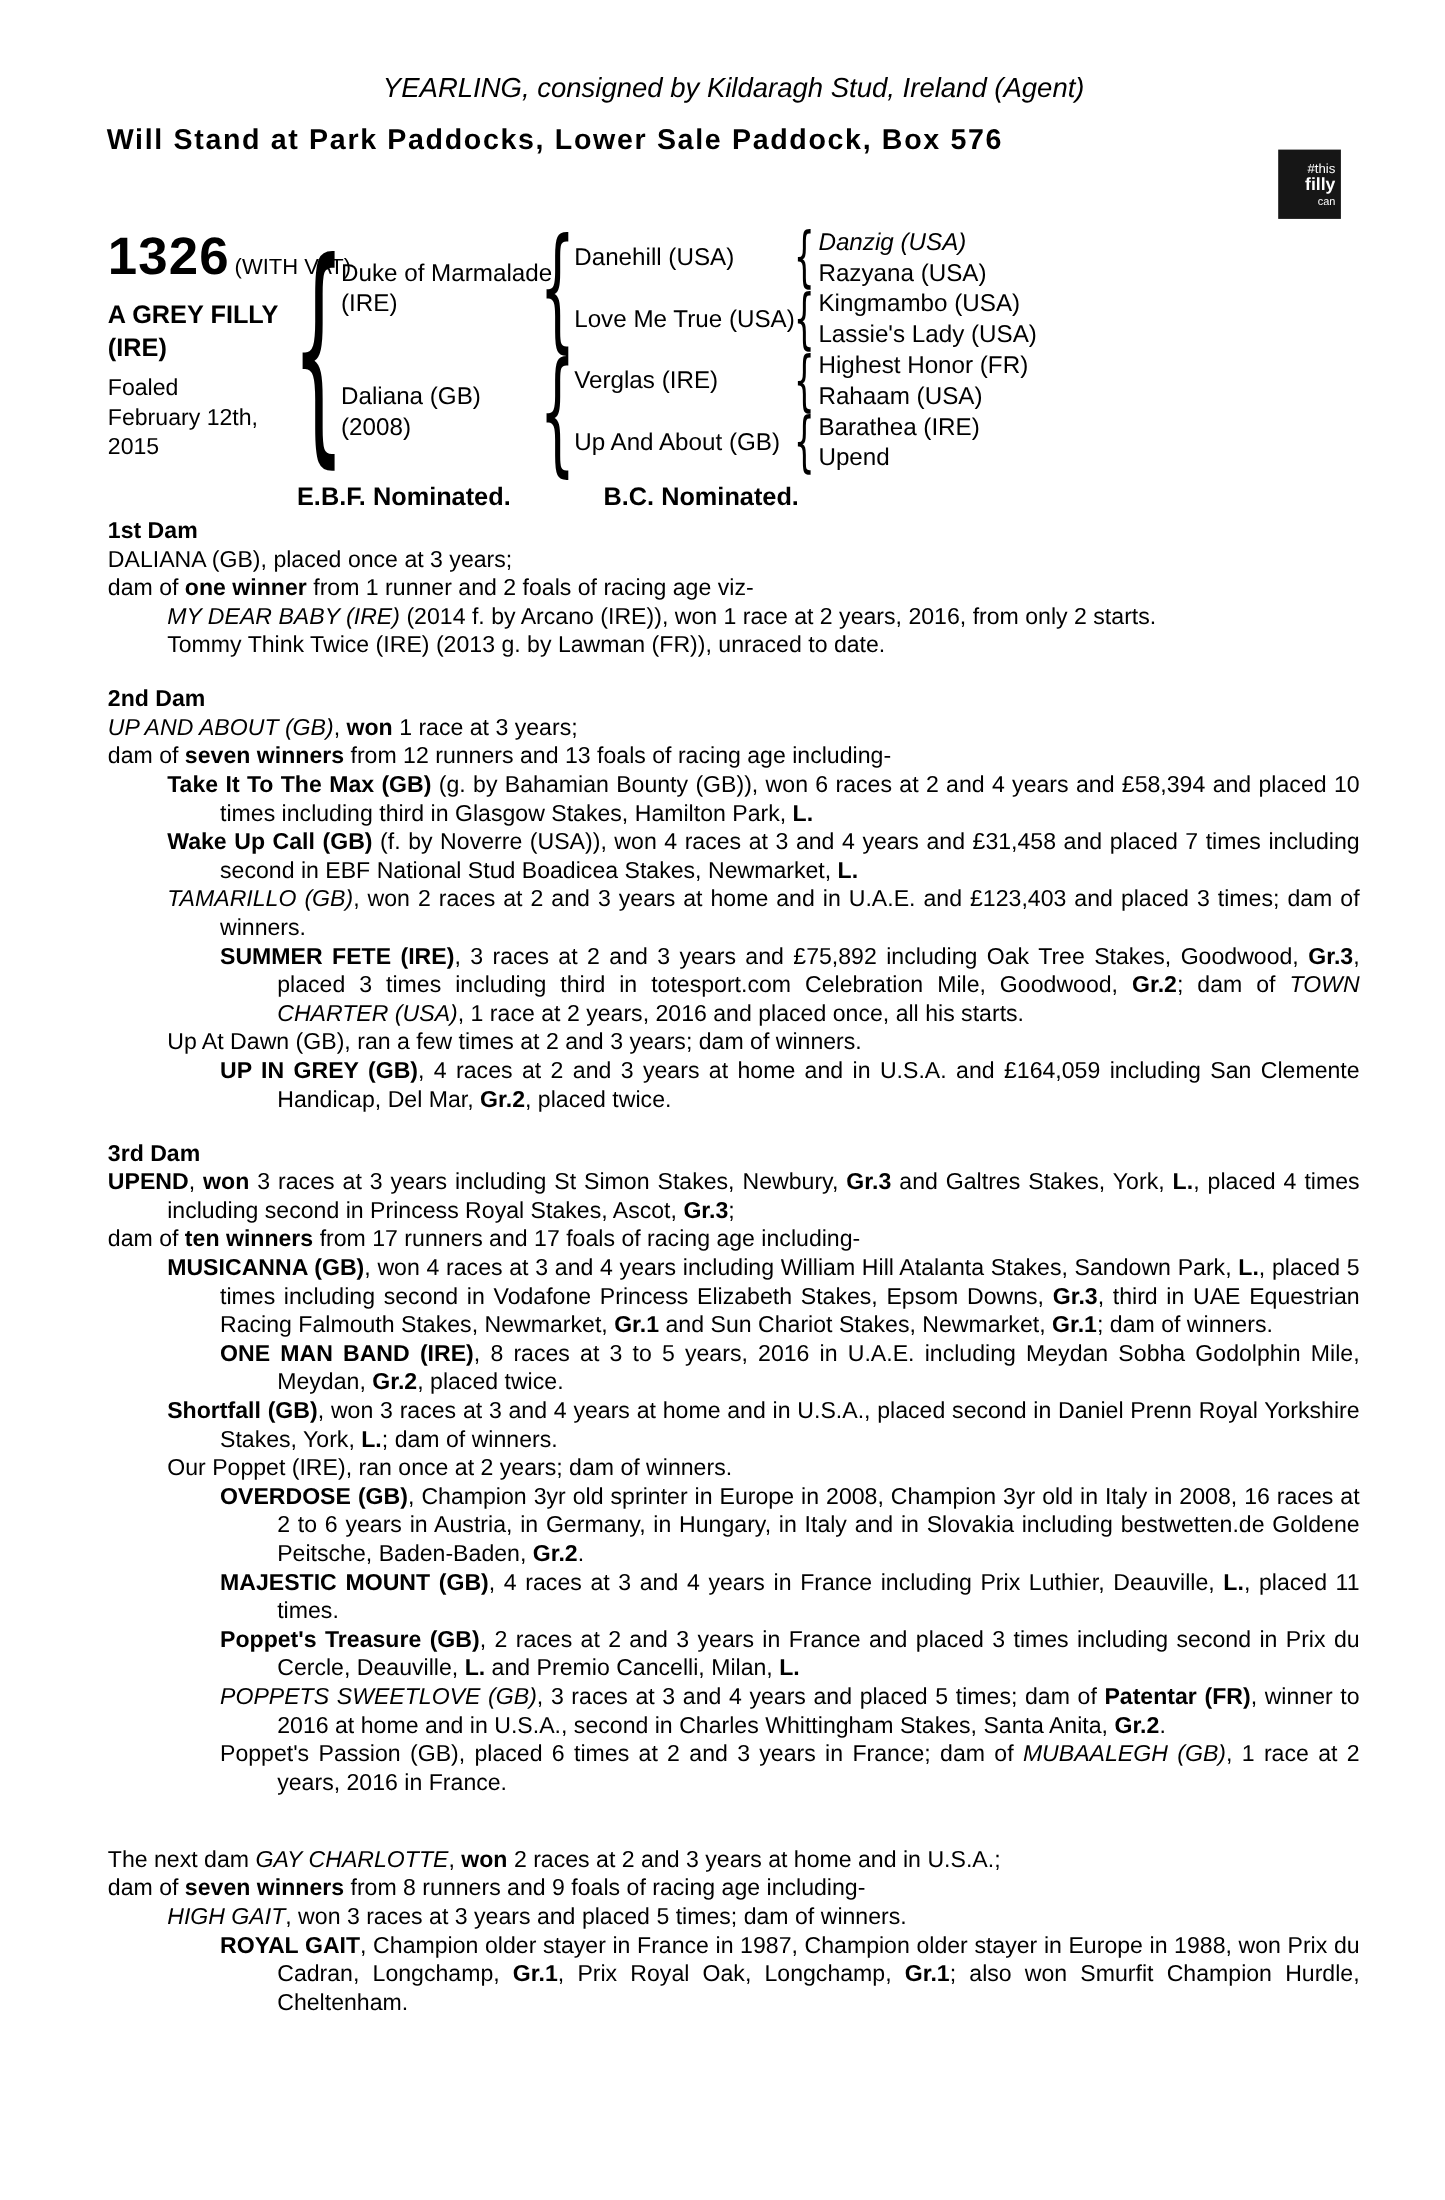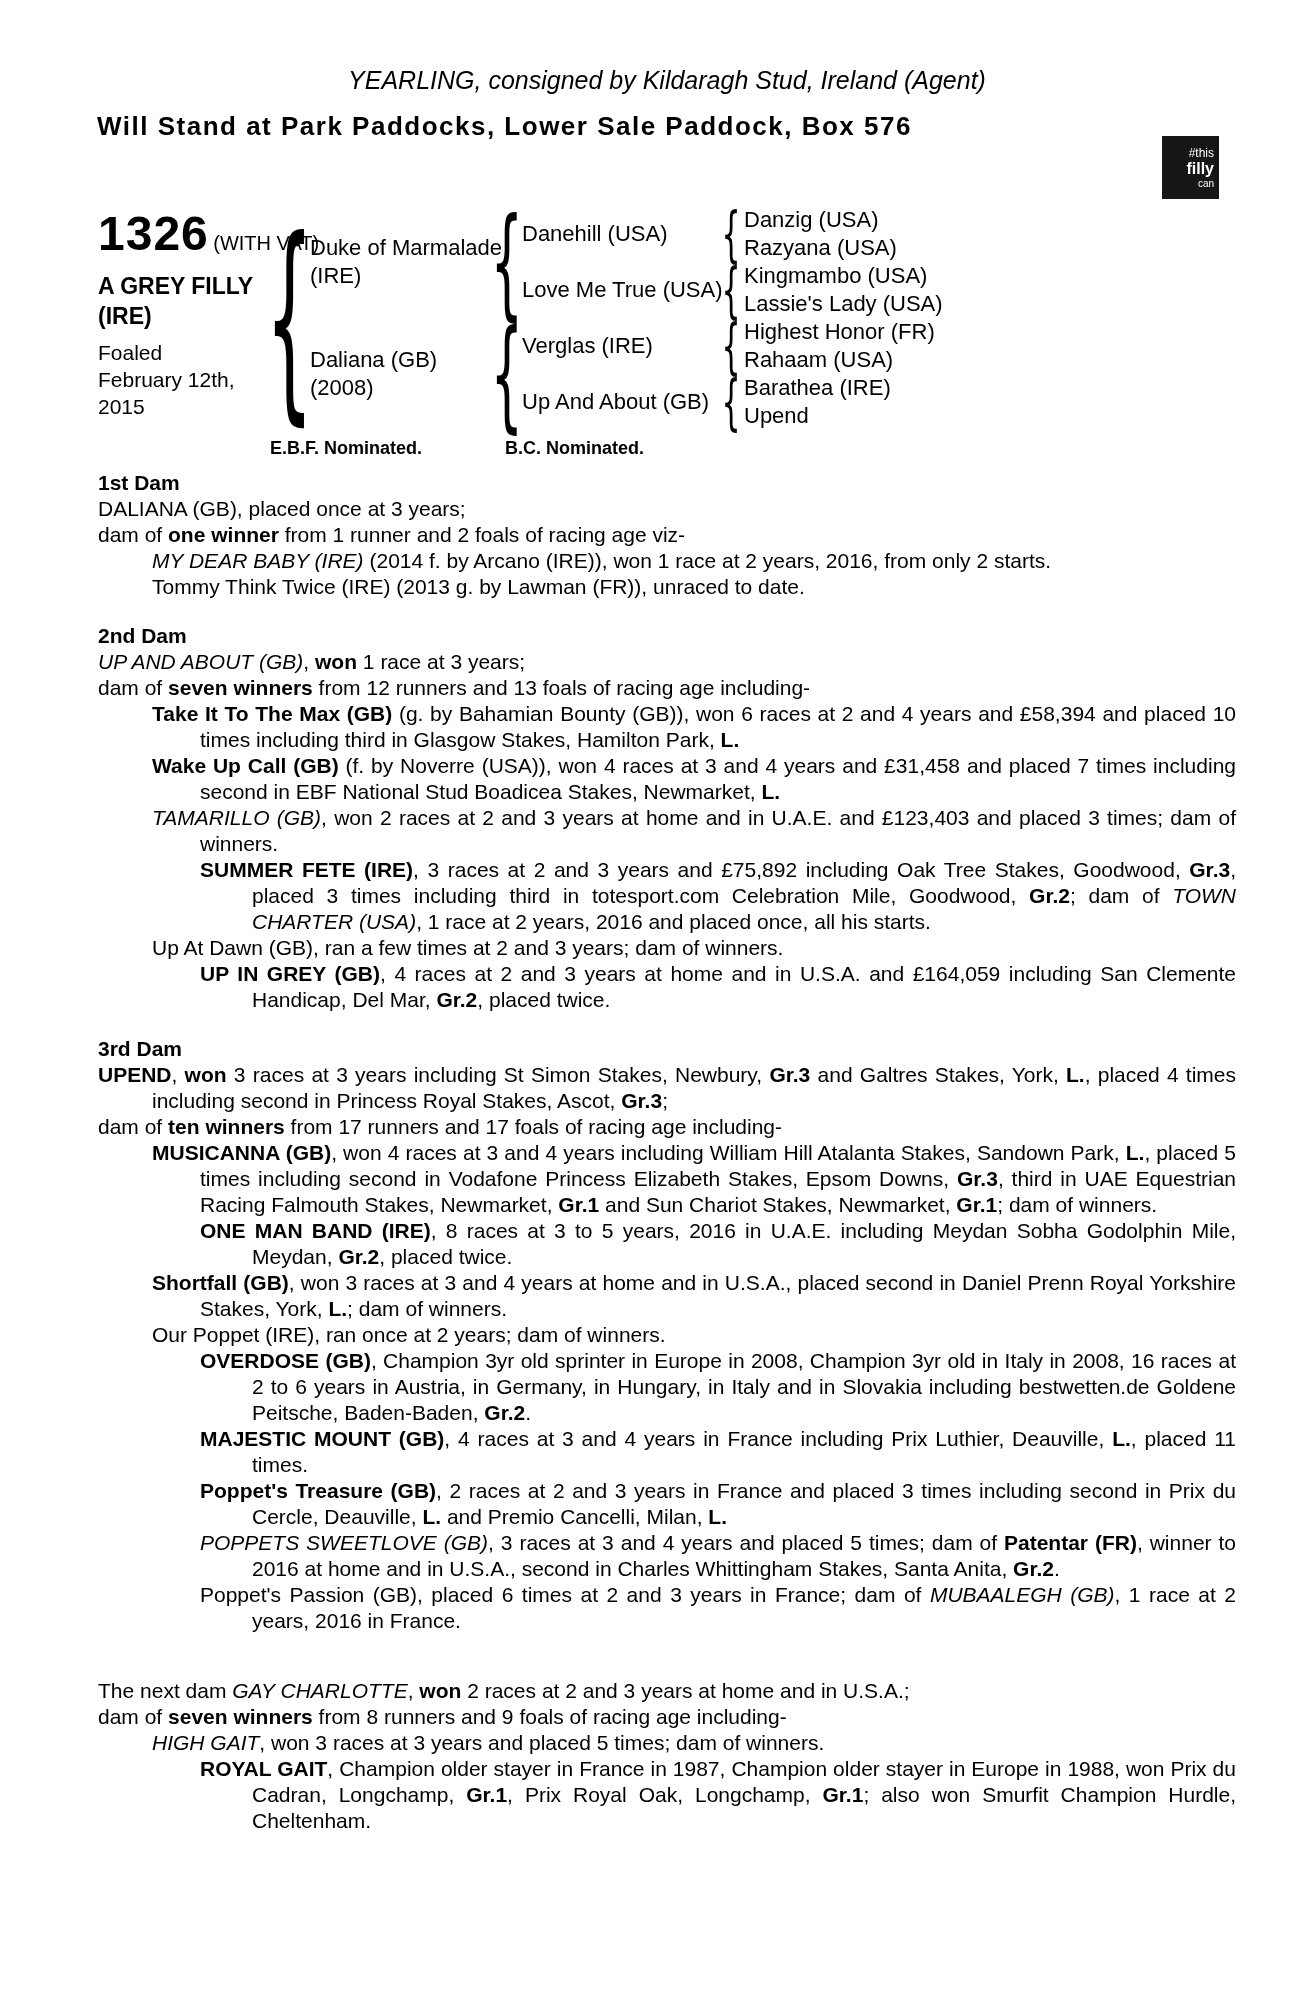--- a/index.html
+++ b/index.html
@@ -54,30 +54,30 @@
   .pos-b2a{grid-column:3;grid-row:1/5;}
   .pos-b2b{grid-column:3;grid-row:5/9;}
   .pos-gp0{grid-column:4;grid-row:1/3;}
   .pos-gp1{grid-column:4;grid-row:3/5;}
   .pos-gp2{grid-column:4;grid-row:5/7;}
   .pos-gp3{grid-column:4;grid-row:7/9;}
   .pos-b3a{grid-column:5;grid-row:1/3;}
   .pos-b3b{grid-column:5;grid-row:3/5;}
   .pos-b3c{grid-column:5;grid-row:5/7;}
   .pos-b3d{grid-column:5;grid-row:7/9;}
-  .pos-gg0{grid-column:6;grid-row:1;}
+  .pos-gg0{grid-column:6;grid-row:1;font-style:italic;}
   .pos-gg1{grid-column:6;grid-row:2;}
   .pos-gg2{grid-column:6;grid-row:3;}
   .pos-gg3{grid-column:6;grid-row:4;}
   .pos-gg4{grid-column:6;grid-row:5;}
   .pos-gg5{grid-column:6;grid-row:6;}
   .pos-gg6{grid-column:6;grid-row:7;}
   .pos-gg7{grid-column:6;grid-row:8;}
 
-  .noms{position:absolute;left:98px;top:438px;width:1138px;font-weight:bold;font-size:18px;white-space:nowrap;}
+  .noms{position:absolute;left:98px;top:438px;width:1138px;font-weight:bold;font-size:23px;white-space:nowrap;}
   .nom-ebf{margin-left:172px;}
   .nom-bc{margin-left:78px;}
 
   .bodytext{position:absolute;left:98px;top:470px;width:1138px;font-size:21px;line-height:26px;}
   .bodytext p{margin:0;text-align:justify;}
   .section{margin-top:23px;}
   .section:first-child{margin-top:0;}
   .section.extra-gap{margin-top:44px;}
   p.heading{font-weight:bold;text-align:left;}
   .ind0{padding-left:54px;text-indent:-54px;}

